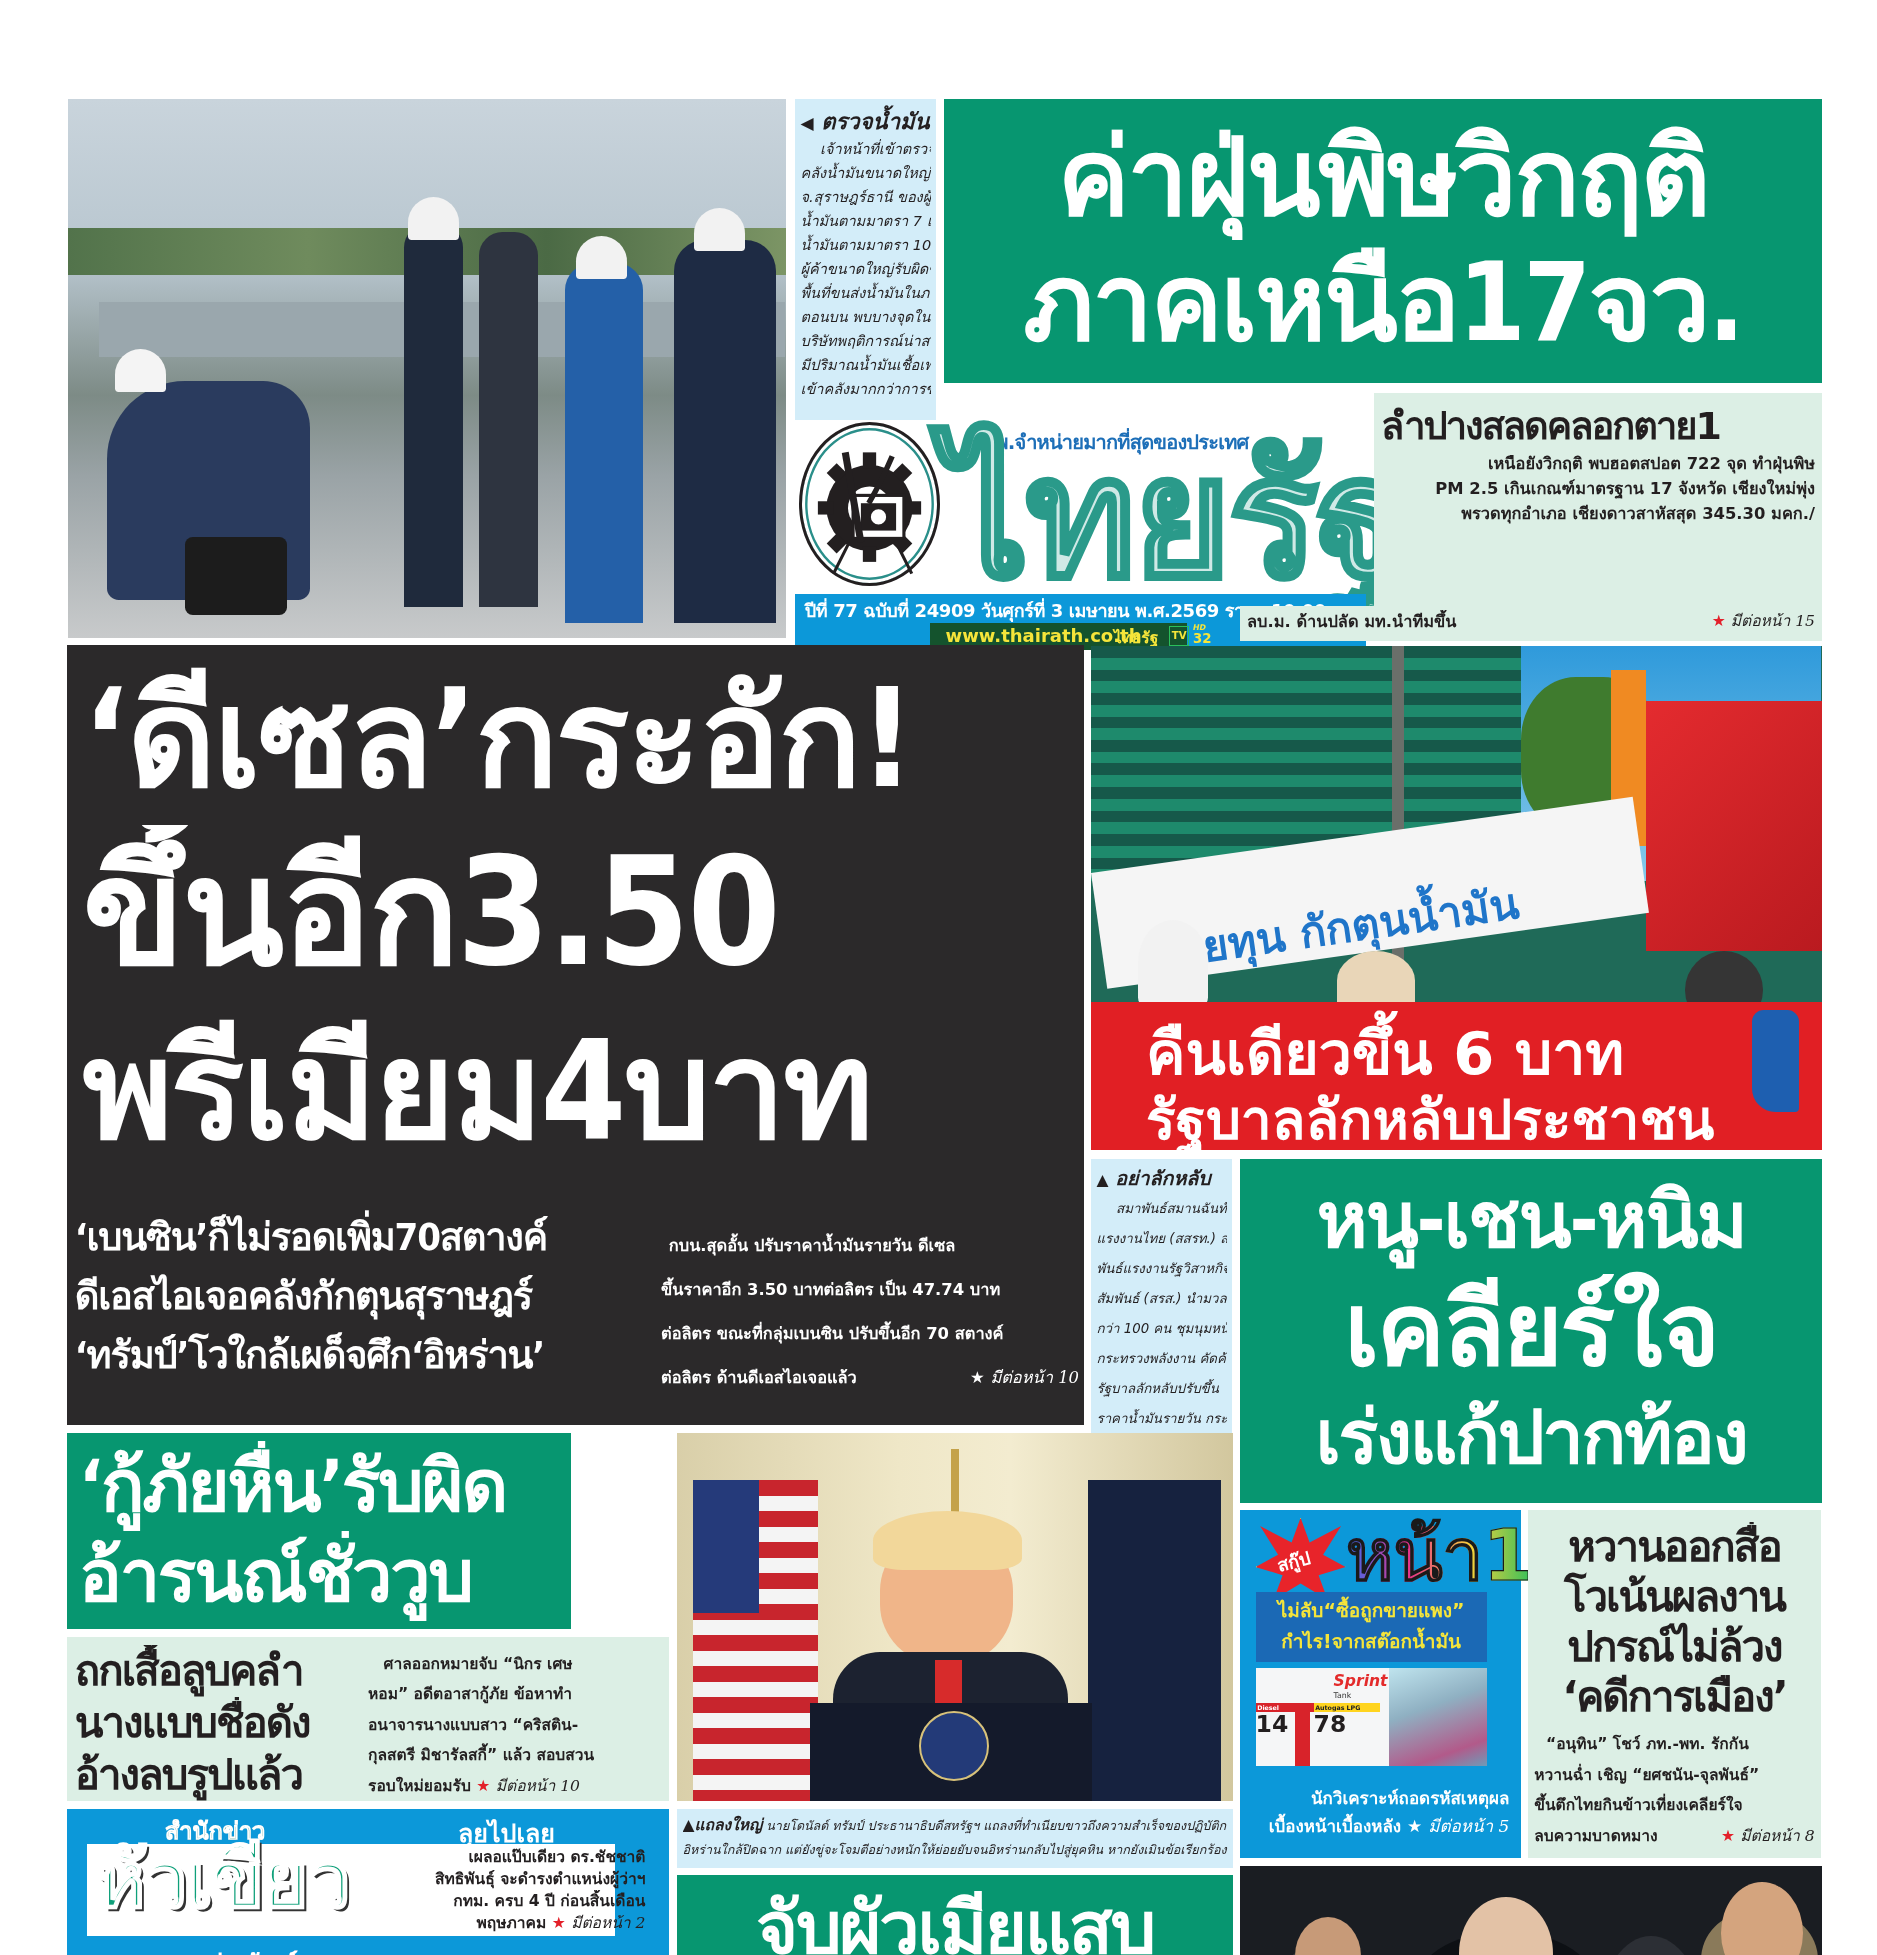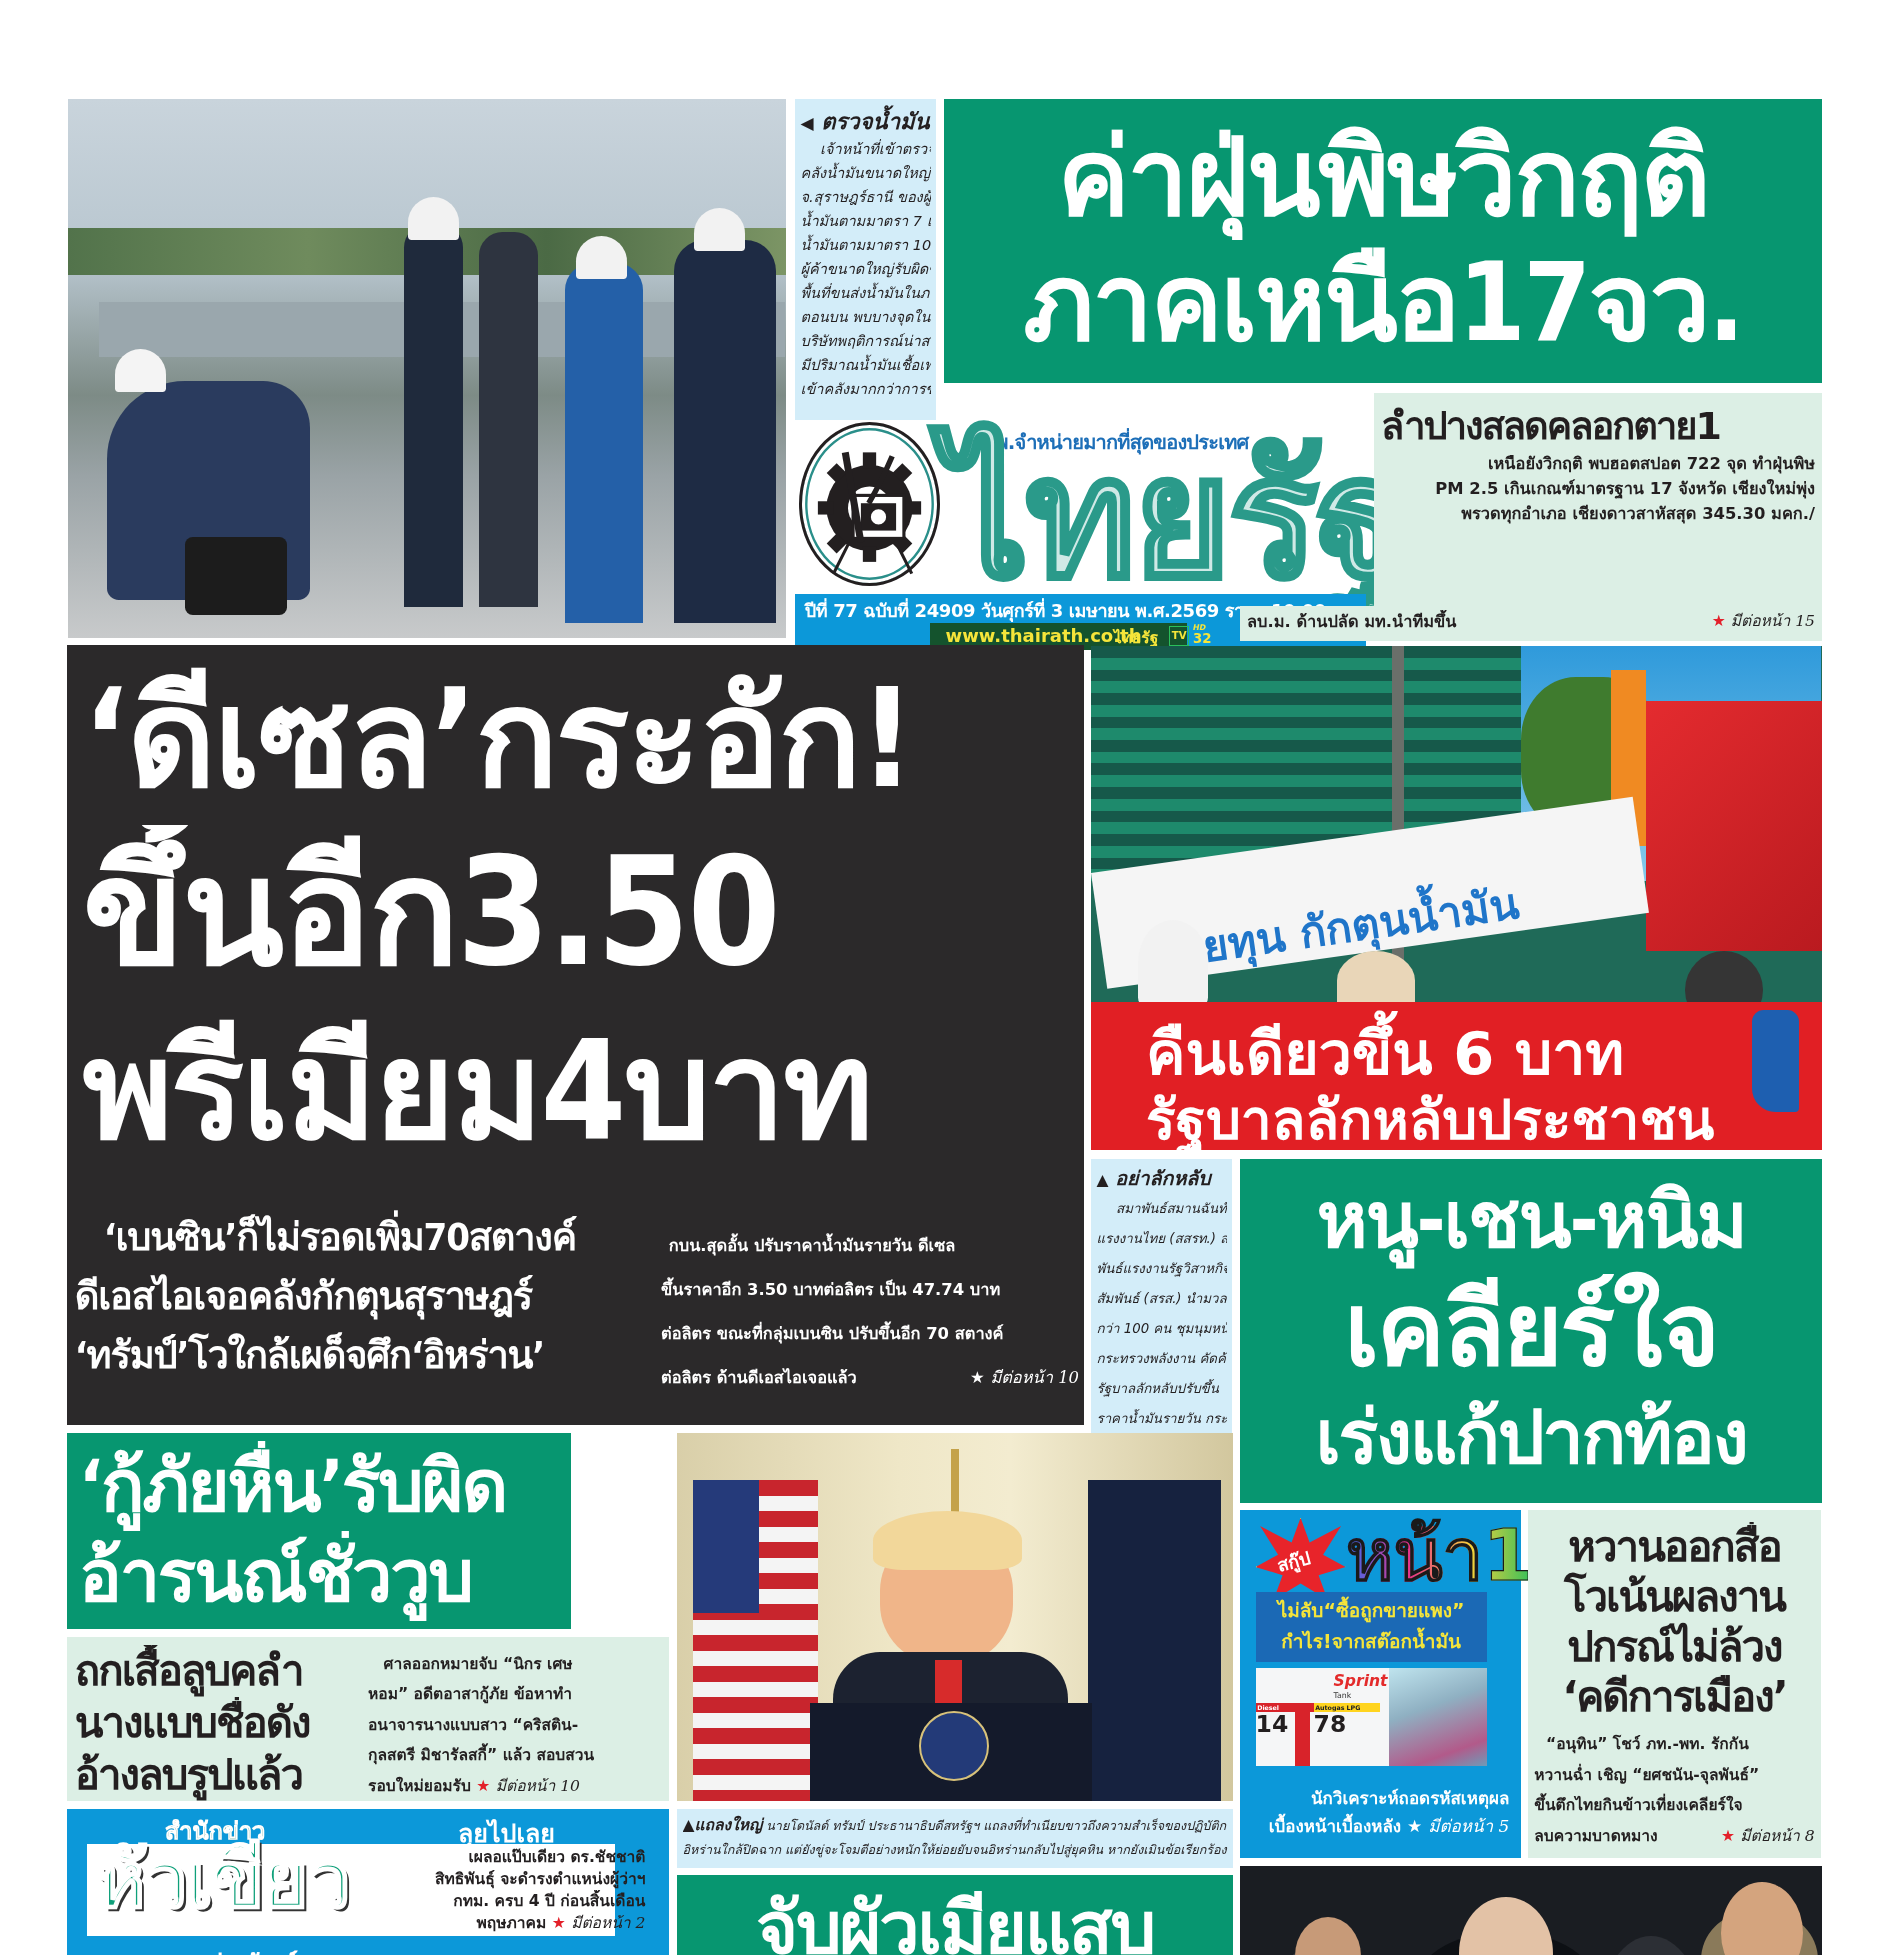--- a/index.html
+++ b/index.html
@@ -117,21 +117,21 @@
     <span class="cont">มีต่อหน้า 15</span>
   </span>
 </div>
 <div class="abs mint" style="left:1374px; top:602px; width:448px; height:7.8px;"></div>
 
 <div class="abs dark" style="left:67px; top:645px; width:1017px; height:780px;">
   <div class="hl-white line" style="position:absolute; left:15.6px; top:7.8px; font-size:137px; line-height:172px;">‘ดีเซล’กระอัก!</div>
   <div class="hl-white line" style="position:absolute; left:15.6px; top:180px; font-size:149px; line-height:176px;">ขึ้นอีก3.50</div>
   <div class="hl-white line" style="position:absolute; left:15.6px; top:360px; font-size:137px; line-height:172px;">พรีเมียม4บาท</div>
   <div style="position:absolute; left:7.8px; top:563px; width:579px;">
-    <div class="hl-white line" style="font-size:38px; line-height:59px; letter-spacing:-1.2px;margin-left:29px;">‘เบนซิน’ก็ไม่รอดเพิ่ม70สตางค์</div>
+    <div class="hl-white line" style="font-size:38px; line-height:59px; letter-spacing:-1.2px;">‘เบนซิน’ก็ไม่รอดเพิ่ม70สตางค์</div>
     <div class="hl-white line" style="font-size:38px; line-height:59px; letter-spacing:-1.2px;">ดีเอสไอเจอคลังกักตุนสุราษฎร์</div>
     <div class="hl-white line" style="font-size:38px; line-height:59px; letter-spacing:-1.2px;">‘ทรัมป์’โวใกล้เผด็จศึก‘อิหร่าน’</div>
   </div>
   <div style="position:absolute; left:594px; top:579px; width:418px; color:#fff; font-weight:bold; font-size:16.4px; line-height:44px;">
     <span class="line" style="padding-left:7.8px;">กบน.สุดอั้น ปรับราคาน้ำมันรายวัน ดีเซล</span>
     <span class="line">ขึ้นราคาอีก 3.50 บาทต่อลิตร เป็น 47.74 บาท</span>
     <span class="line">ต่อลิตร ขณะที่กลุ่มเบนซิน ปรับขึ้นอีก 70 สตางค์</span>
     <span class="line">
       <span>ต่อลิตร ด้านดีเอสไอเจอแล้ว</span>
       <span style="float:right;">

